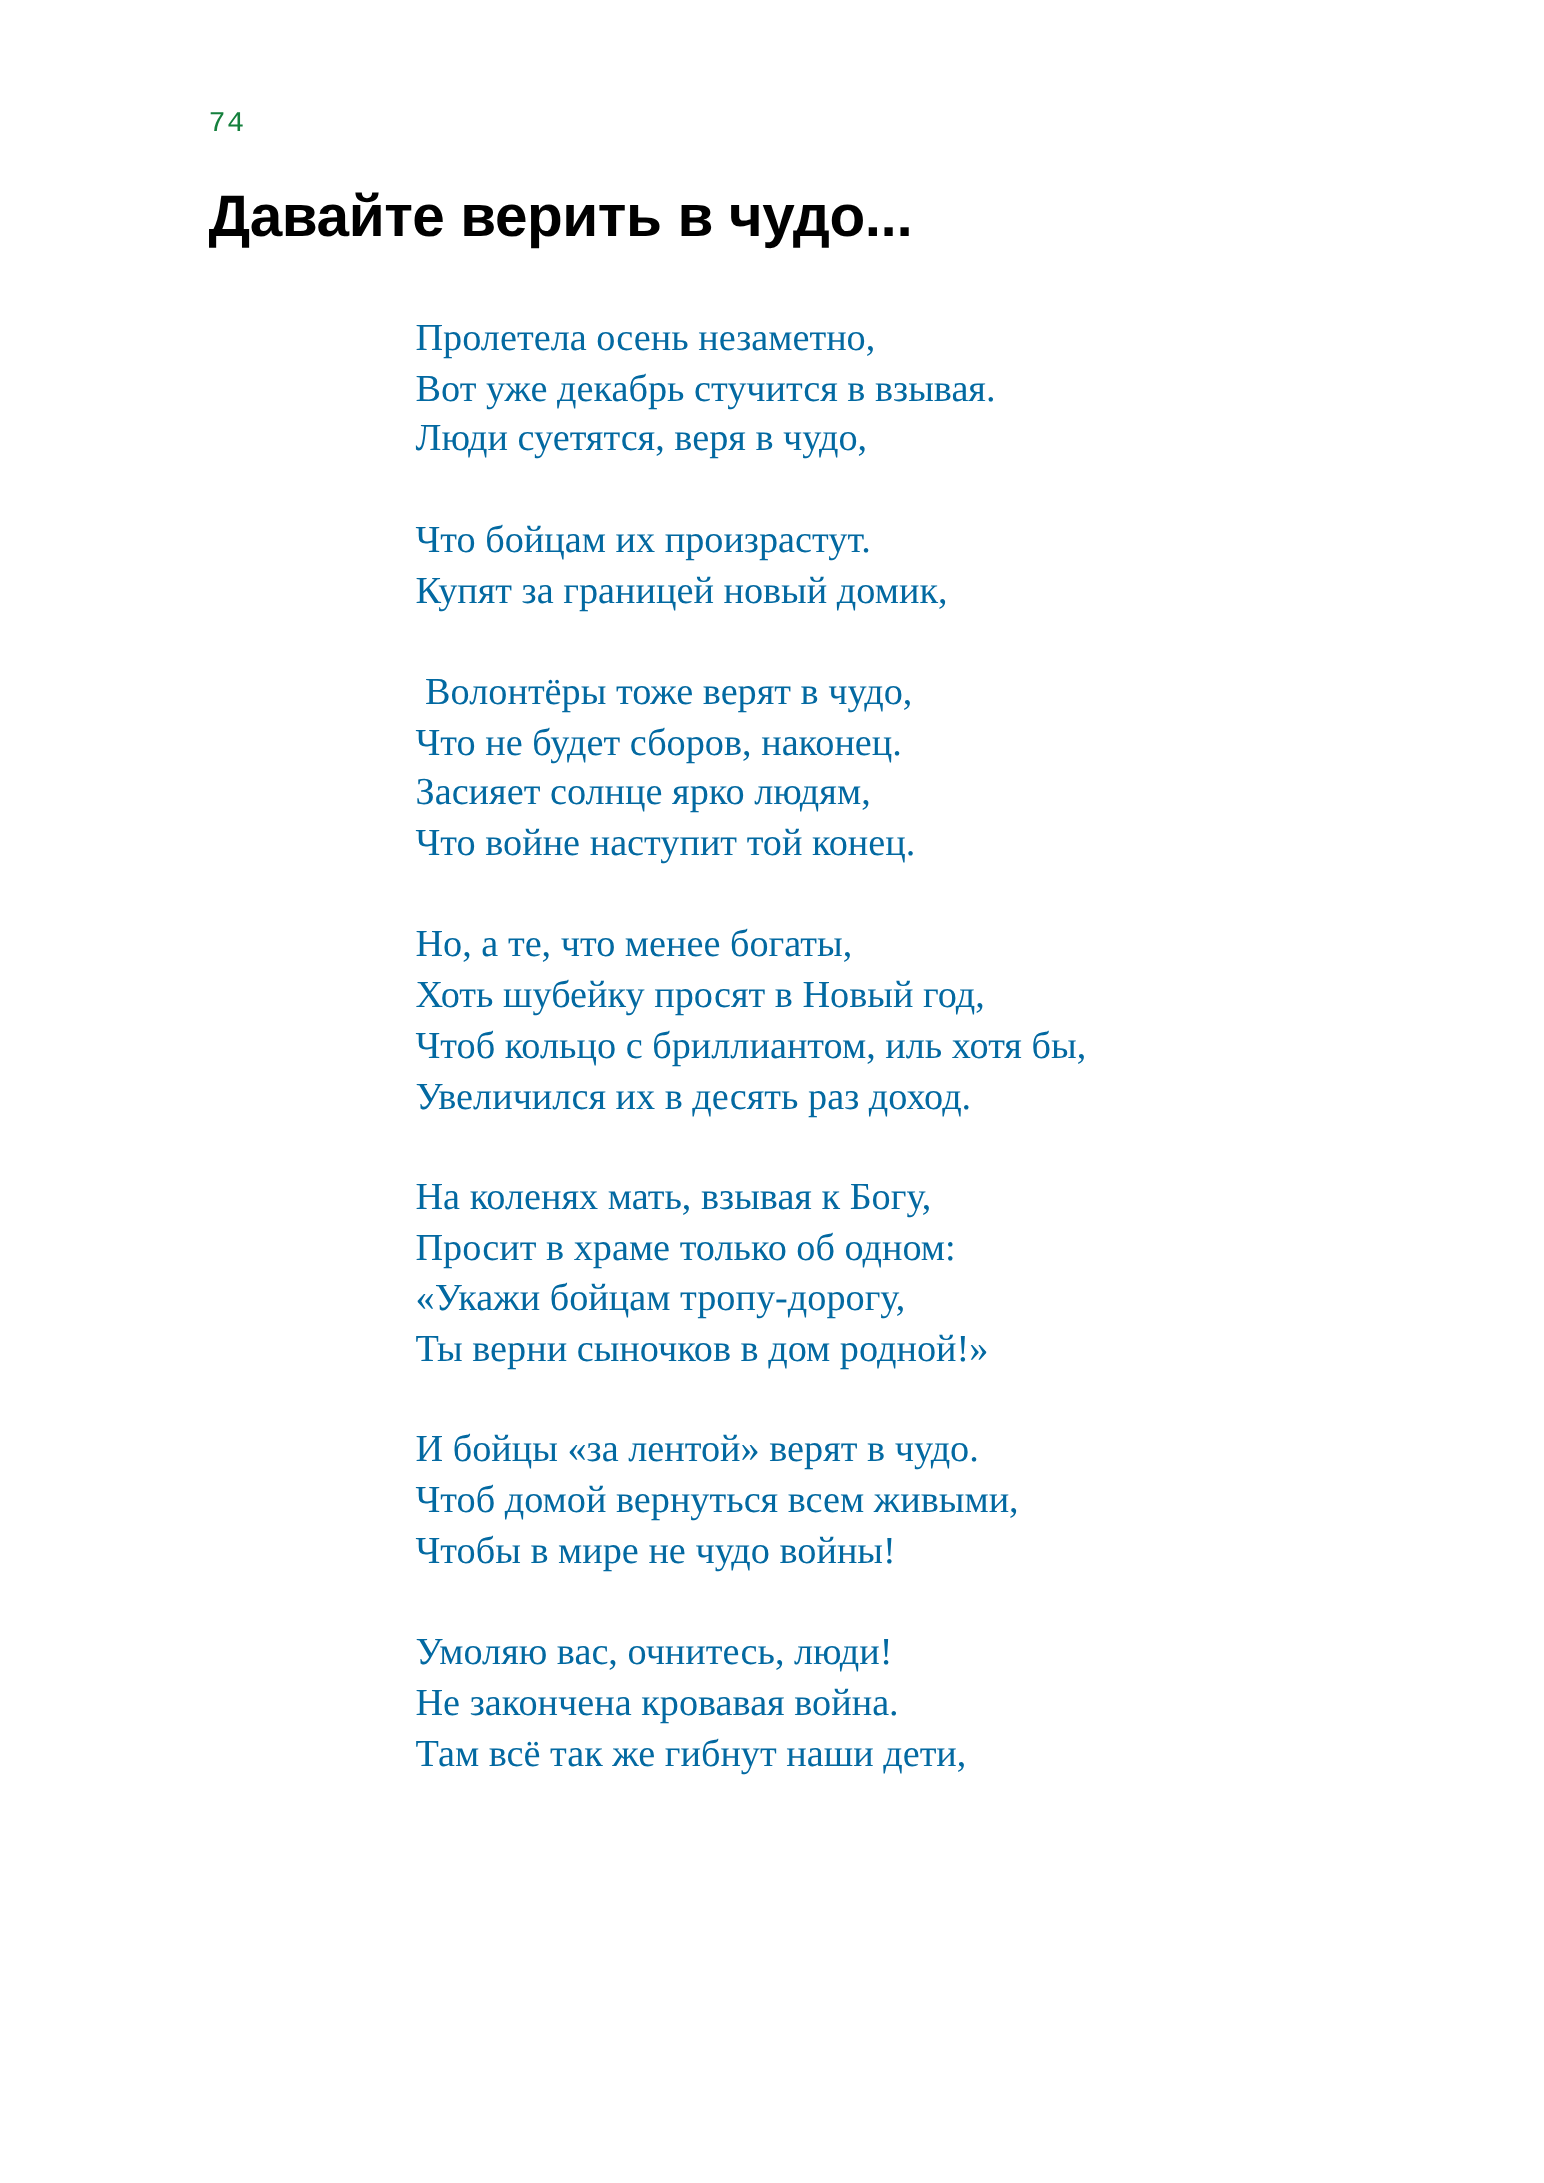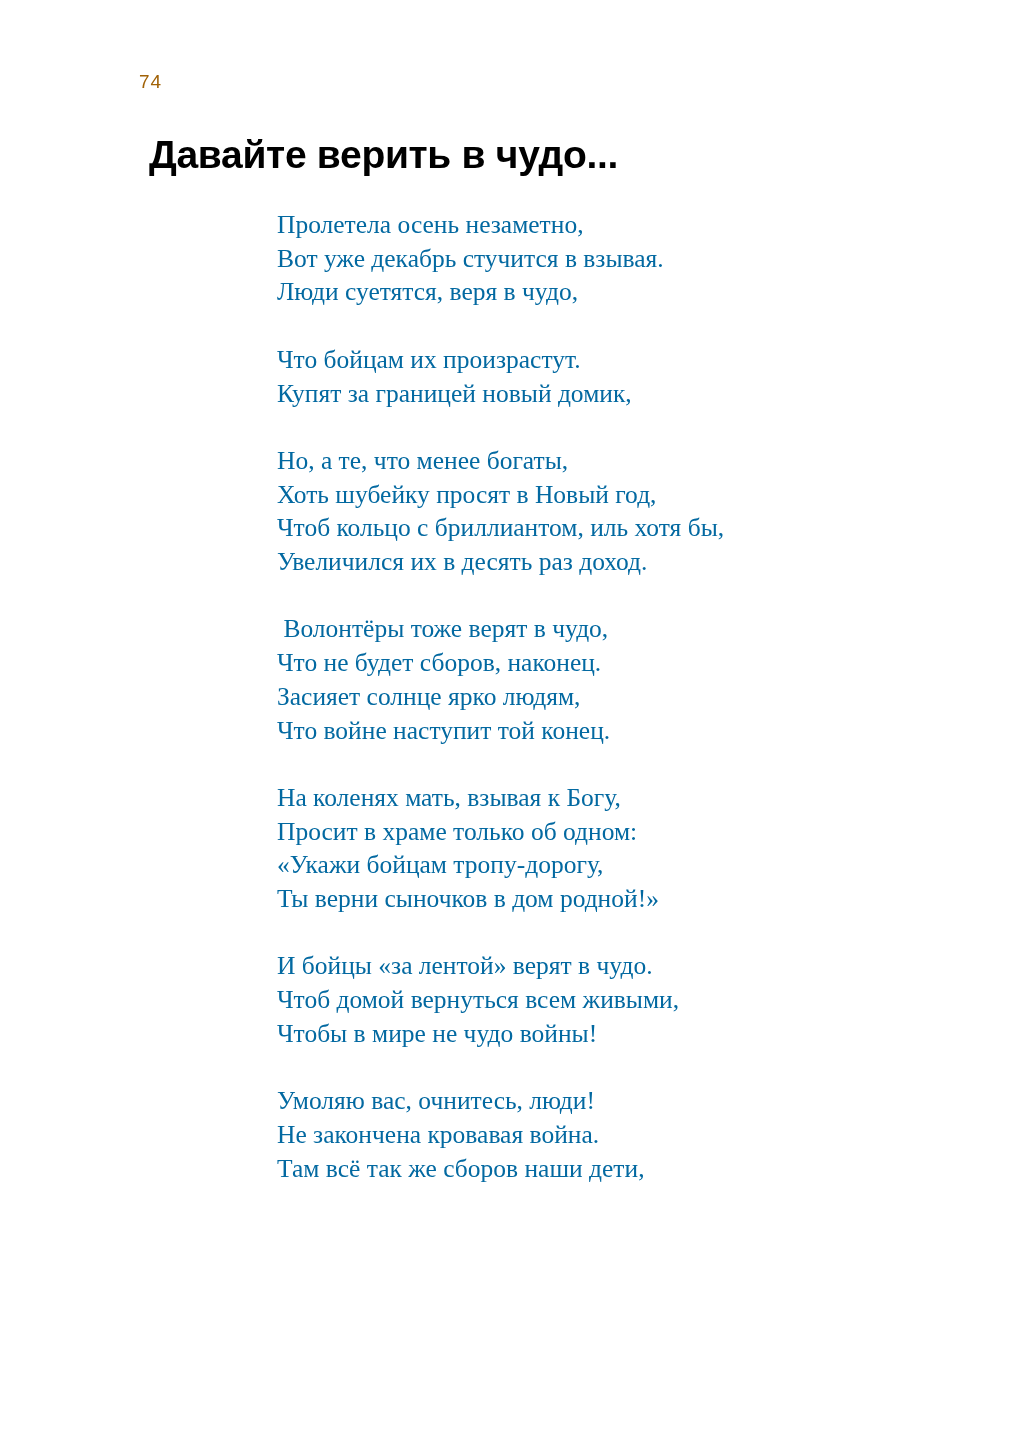--- a/index.html
+++ b/index.html
@@ -11,31 +11,31 @@
       width: 1029px;
       height: 1455px;
       position: relative;
       overflow: hidden;
       color: #111111;
     }
     .page-number {
       position: absolute;
       left: 139px;
       top: 70px;
-      font-family: Liberation Sans, sans-serif;
+      font-family: Liberation Mono, monospace;
       font-size: 19px;
       letter-spacing: 1px;
-      color: #a16207;
+      color: #15803d;
       line-height: 24px;
     }
     .title {
       position: absolute;
       left: 137px;
       top: 118px;
-      margin: 12px;
+      margin: 2px;
       font-family: "Liberation Sans", "DejaVu Sans", sans-serif;
       font-weight: bold;
       font-size: 39px;
       line-height: 50px;
       color: #000000;
       letter-spacing: -0.3px;
     }
     .poem {
       position: absolute;
       left: 277px;
@@ -65,40 +65,40 @@
   <div class="stanza">
     <span class="line">Пролетела осень незаметно,</span>
     <span class="line">Вот уже декабрь стучится в взывая.</span>
     <span class="line">Люди суетятся, веря в чудо,</span>
   </div>
   <div class="stanza">
     <span class="line">Что бойцам их произрастут.</span>
     <span class="line">Купят за границей новый домик,</span>
   </div>
   <div class="stanza">
+    <span class="line"> Волонтёры тоже верят в чудо,</span>
+    <span class="line">Что не будет сборов, наконец.</span>
+    <span class="line">Засияет солнце ярко людям,</span>
+    <span class="line">Что войне наступит той конец.</span>
+  </div>
+  <div class="stanza">
     <span class="line">Но, а те, что менее богаты,</span>
     <span class="line">Хоть шубейку просят в Новый год,</span>
     <span class="line">Чтоб кольцо с бриллиантом, иль хотя бы,</span>
     <span class="line">Увеличился их в десять раз доход.</span>
-  </div>
-  <div class="stanza">
-    <span class="line"> Волонтёры тоже верят в чудо,</span>
-    <span class="line">Что не будет сборов, наконец.</span>
-    <span class="line">Засияет солнце ярко людям,</span>
-    <span class="line">Что войне наступит той конец.</span>
   </div>
   <div class="stanza">
     <span class="line">На коленях мать, взывая к Богу,</span>
     <span class="line">Просит в храме только об одном:</span>
     <span class="line">«Укажи бойцам тропу-дорогу,</span>
     <span class="line">Ты верни сыночков в дом родной!»</span>
   </div>
   <div class="stanza">
     <span class="line">И бойцы «за лентой» верят в чудо.</span>
     <span class="line">Чтоб домой вернуться всем живыми,</span>
     <span class="line">Чтобы в мире не чудо войны!</span>
   </div>
   <div class="stanza">
     <span class="line">Умоляю вас, очнитесь, люди!</span>
     <span class="line">Не закончена кровавая война.</span>
-    <span class="line">Там всё так же сборов наши дети,</span>
+    <span class="line">Там всё так же гибнут наши дети,</span>
   </div>
 </div>
 
 </body></html>

